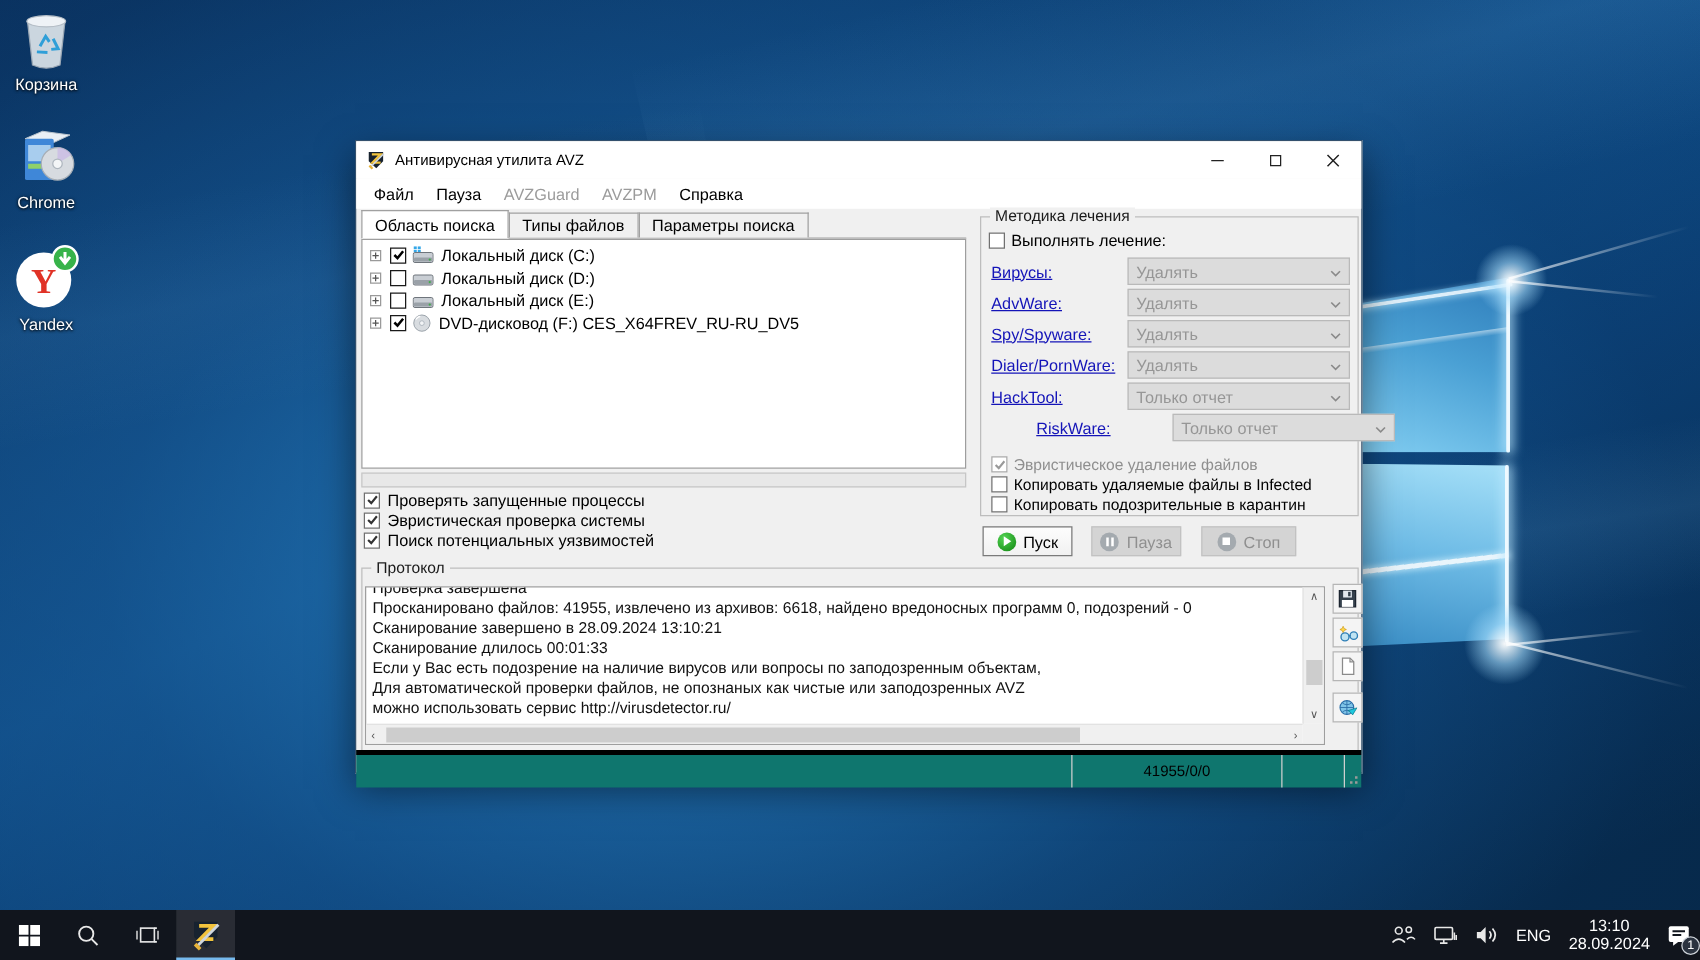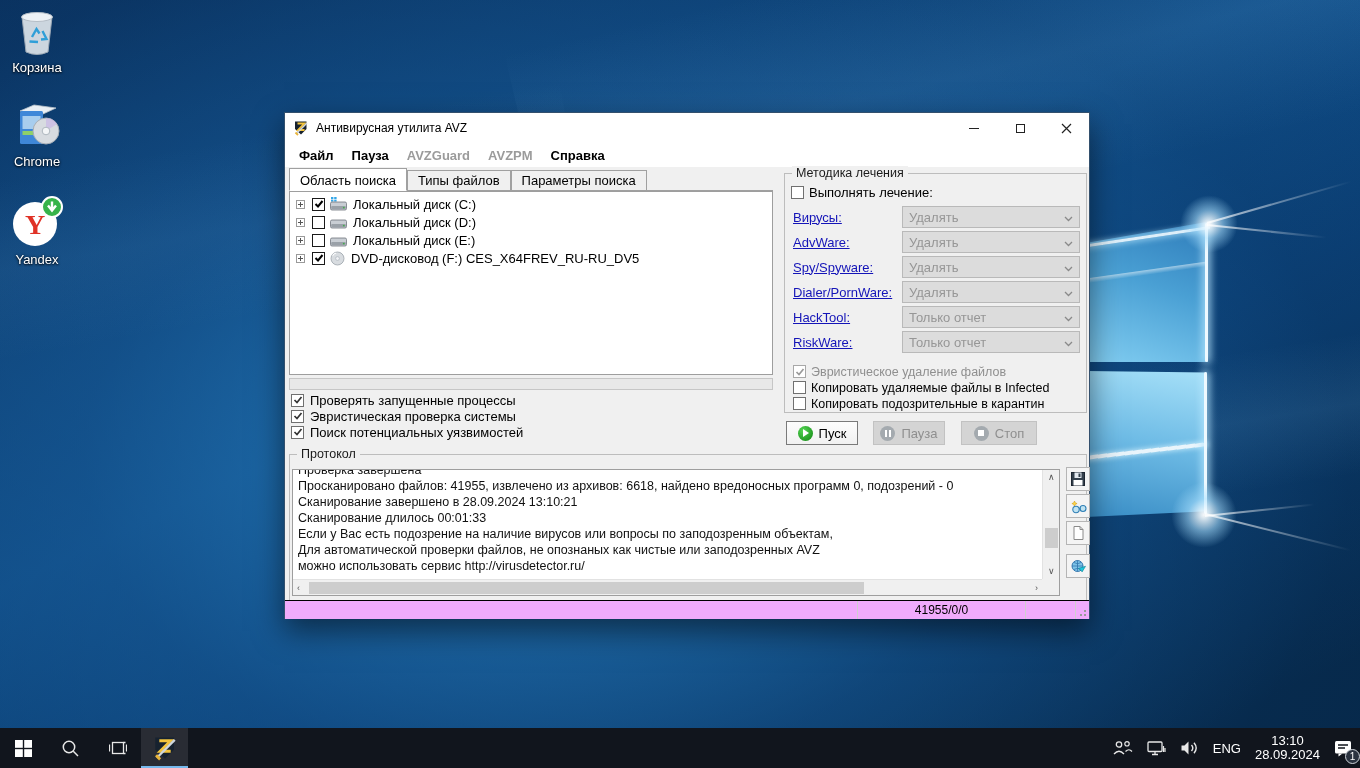--- a/index.html
+++ b/index.html
@@ -62,21 +62,21 @@
     display:flex; align-items:center; }
   .titlebar .ticon { margin-left:8px; width:16px; height:16px; }
   .titlebar .ttext { margin-left:7px; font-size:12px; }
   .wctrls { margin-left:auto; display:flex; height:100%; }
   .wbtn { width:46px; height:100%; display:flex; align-items:center; justify-content:center; }
   .glyph-min { width:10px; height:1px; background:#222; }
   .glyph-max { width:9px; height:9px; border:1px solid #222; }
 
   .menubar { position:absolute; left:0; top:30px; width:804px; height:24px; background:#fff;
     display:flex; align-items:center; padding-left:5px; }
-  .mitem { padding:3px 9px; font-size:13px;font-weight:bold; }
+  .mitem { padding:3px 9px; font-size:13px; }
   .mitem.dis { color:#9b9b9b; }
 
   .tabs { position:absolute; left:4px; top:56px; width:484px; height:22px; display:flex;
     border-bottom:1px solid #a0a0a0; align-items:flex-end; }
   .tab { padding:2px 10px 3px; height:20px; background:#f0f0f0; border:1px solid #a0a0a0;
     border-bottom:none; font-size:13px; white-space:nowrap; }
   .tab.active { background:#fff; height:23px; margin-bottom:-1px; border-bottom:1px solid #fff; padding-top:4px; }
 
   .treebox { position:absolute; left:4px; top:78px; width:484px; height:184px; background:#fff;
     border:1px solid #9e9e9e; padding-top:3px; }
@@ -143,22 +143,22 @@
   .logtext .ln:first-child { margin-top:-9px; }
   .vscroll { background:#f0f0f0; border-left:1px solid #e2e2e2; position:relative; }
   .hscroll { background:#f0f0f0; border-top:1px solid #e2e2e2; position:relative; }
   .corner { background:#f0f0f0; }
   .sb-arrow { position:absolute; color:#555; font-size:9px; line-height:9px; }
   .vthumb { position:absolute; left:2px; width:13px; top:58px; height:20px; background:#cdcdcd; }
   .hthumb { position:absolute; top:2px; height:12px; left:16px; width:555px; background:#cdcdcd; }
   .tb-side { position:absolute; left:776px; width:24px; height:24px; background:#f4f4f4;
     border:1px solid #b5b5b5; display:flex; align-items:center; justify-content:center; }
 
-  .statusbar { position:absolute; left:0; top:487px; width:804px; height:19px;
-    background:#f0abfc; border-top:1px solid #000000; display:flex; align-items:center;
+  .statusbar { position:absolute; left:0; top:487px; width:804px; height:30px;
+    background:#0f766e; border-top:4px solid #000000; display:flex; align-items:center;
     font-size:12px; }
   .sb-sec { height:100%; border-left:1px solid #cfcfcf; display:flex; align-items:center;
     justify-content:center; }
   .sb-fill { flex:1; }
   .sb-count { width:168px; }
   .sb-small { width:50px; }
   .grip { width:14px; height:100%; position:relative; }
   .grip i { position:absolute; width:2px; height:2px; background:#9a9a9a; }
 
   
@@ -428,21 +428,21 @@
       </div>
       <div class="treatrow" style="top:132px;">
         <a class="tlink">HackTool:</a>
         <div class="dd">
           <span>Только отчет</span>
           <span class="chev"><svg width="9" height="6">
                 <path d="M1 1 l3.5 3.5 L8 1" stroke="#8a8a8a" stroke-width="1.3" fill="none"></path>
               </svg></span>
         </div>
       </div>
-      <div class="treatrow" style="top:157px;">
+      <div class="treatrow" style="top:157px;margin-left:36px;">
         <a class="tlink">RiskWare:</a>
         <div class="dd">
           <span>Только отчет</span>
           <span class="chev"><svg width="9" height="6">
                 <path d="M1 1 l3.5 3.5 L8 1" stroke="#8a8a8a" stroke-width="1.3" fill="none"></path>
               </svg></span>
         </div>
       </div>
       <div class="gopt" style="top:190px;">
         <span class="cb dis">

